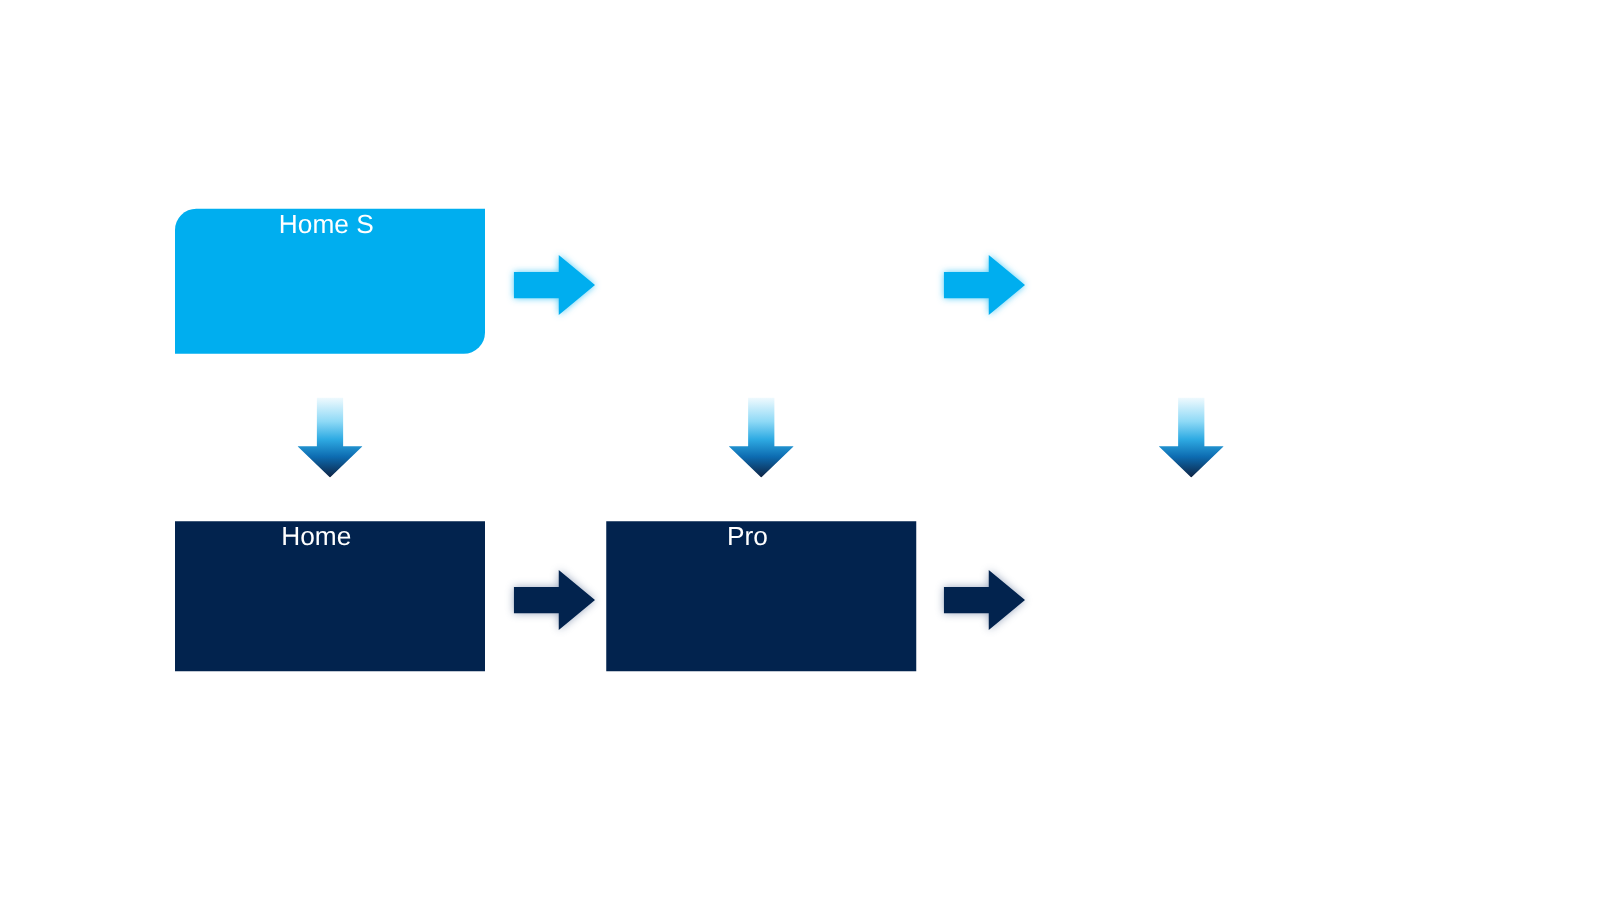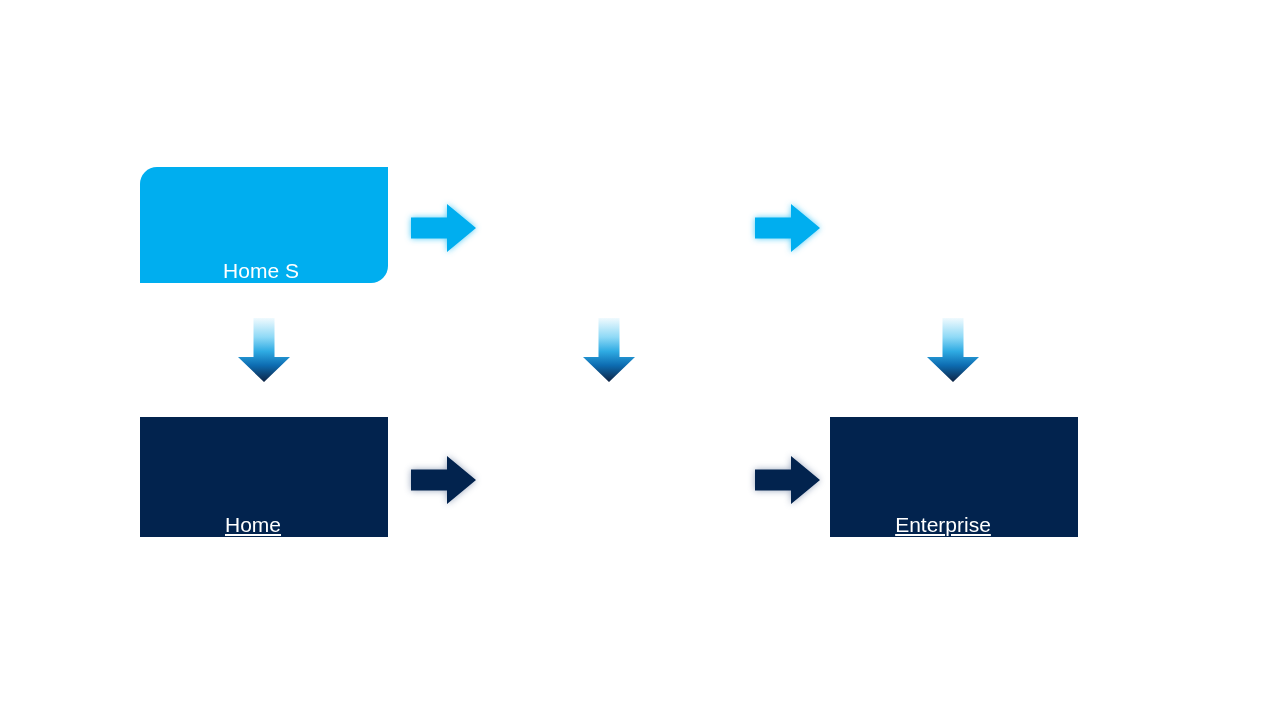--- a/index.html
+++ b/index.html
@@ -8,42 +8,42 @@
     width: 1280px;
     height: 720px;
     background: var(--background, #ffffff);
     font-family: "Liberation Sans", sans-serif;
     overflow: hidden;
   }
   .node {
     position: absolute;
     width: 248px;
     display: flex;
-    align-items: flex-end;
+    align-items: flex-start;
     justify-content: center;
   }
   .node .label {
     color: var(--label-text, #ffffff);
     font-size: 21px;
     line-height: 1.2;
     white-space: nowrap;
   }
   .node.top {
     top: 167px;
     height: 116px;
     background: var(--light-blue, #00aeef);
     border-radius: 17px 0 17px 0;
   }
   .node.top .label { transform: translateX(-3px); }
   .node.bottom {
     top: 417px;
     height: 120px;
     background: var(--dark-navy, #02234e);
   }
-  .node.bottom .label { transform: translateX(-11px); text-decoration: underline; }
+  .node.bottom .label { transform: translateX(-11px); }
   .col-1 { left: 140px; }
   .col-2 { left: 485px; }
   .col-3 { left: 830px; }
 
   .harrow {
     position: absolute;
     width: 65px;
     height: 48px;
   }
   .harrow svg { display: block; width: 100%; height: 100%; }
@@ -86,22 +86,22 @@
     </defs>
   </svg>
 
   <div class="node top col-1">
     <span class="label">Home S</span>
   </div>
 
   <div class="node bottom col-1">
     <span class="label">Home</span>
   </div>
-  <div class="node bottom col-3">
-    <span class="label">Enterprise</span>
+  <div class="node bottom col-2">
+    <span class="label">Pro</span>
   </div>
 
   <div class="harrow top gap-1">
     <svg viewBox="0 0 65 48">
         <polygon points="0,13.5 36,13.5 36,0 65,24 36,48 36,34.5 0,34.5"></polygon>
       </svg>
   </div>
   <div class="harrow top gap-2">
     <svg viewBox="0 0 65 48">
         <polygon points="0,13.5 36,13.5 36,0 65,24 36,48 36,34.5 0,34.5"></polygon>

